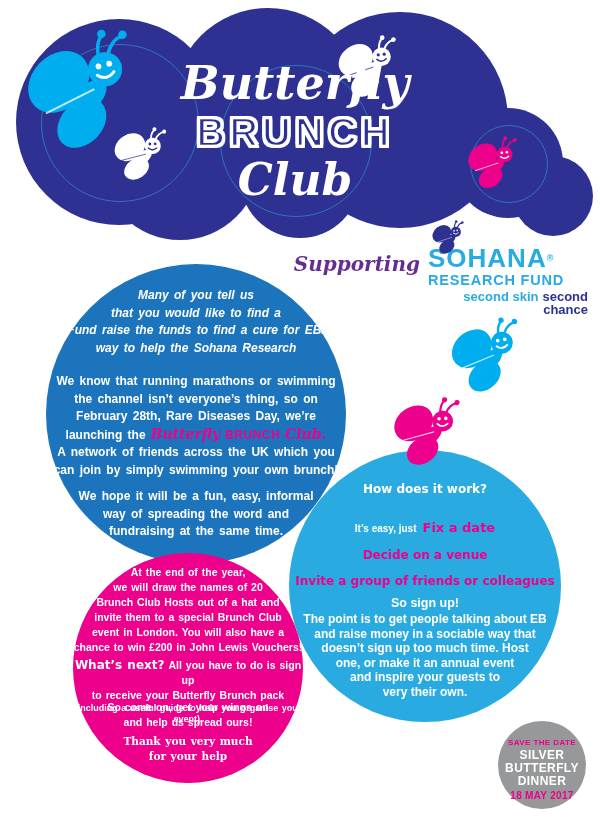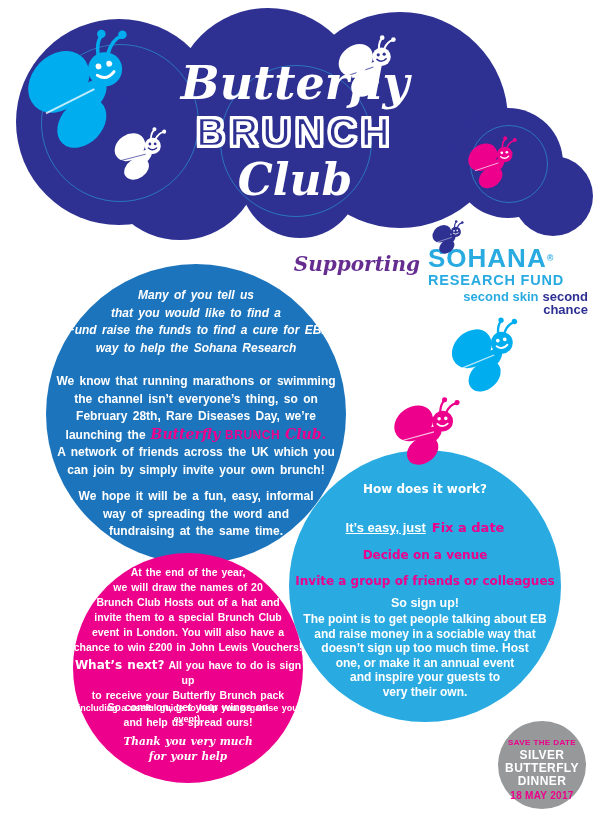--- a/index.html
+++ b/index.html
@@ -38,25 +38,25 @@
   .ctext{position:absolute;left:0;right:0;text-align:center;color:#fff;}
   .intro-circle .ctext{font-size:12px;font-weight:bold;line-height:17.5px;word-spacing:2px;}
   .pink-circle .ctext{font-size:10.5px;font-weight:bold;line-height:15px;word-spacing:1px;}
   .how-circle .ctext{font-size:12px;font-weight:bold;}
   .launch span{display:inline-block;}
   .script-pink{font-family:"DejaVu Serif",serif;font-style:italic;font-weight:bold;
      color:#ec008c;font-size:14px;margin-left:5px;}
   .bold-pink{color:#ec008c;font-weight:900;font-size:12px;letter-spacing:.5px;margin-left:5px;}
   .how-heading{font-family:"DejaVu Sans",sans-serif;font-weight:800;font-size:19px;}
   .step{color:#ec008c;font-family:"DejaVu Sans",sans-serif;font-weight:800;font-size:13px;}
-  .easy-prefix{font-size:13px;font-weight:bold;margin-right:6px;text-decoration:underline;}
+  .easy-prefix{font-size:10px;font-weight:bold;margin-right:6px;}
   .how-body{line-height:14.5px;font-size:12px;font-weight:bold;}
   .wn-label{font-family:"DejaVu Sans",sans-serif;font-weight:800;font-size:12px;margin-right:4px;}
   .small-note{font-size:9px;line-height:11px;font-weight:bold;}
-  .thanks{font-family:"DejaVu Serif",serif;font-style:italic;font-weight:bold;
+  .thanks{font-family:"DejaVu Serif",serif;font-weight:bold;
      font-size:16.5px;line-height:20px;text-align:center;}
   .save-eyebrow{font-size:8px;font-weight:bold;color:#ec008c;letter-spacing:.4px;}
   .save-lines{font-size:12px;font-weight:bold;line-height:13px;letter-spacing:.4px;}
   .save-date{font-size:10px;font-weight:bold;color:#ec008c;letter-spacing:.3px;}
 </style>
 </head>
 <body>
 
 <svg width="0" height="0" style="position:absolute" aria-hidden="true">
   <symbol id="bfly-shape" viewBox="0 0 100 100">
@@ -132,21 +132,21 @@
       <div>
           <div class="line">We know that running marathons or swimming</div>
           <div class="line">the channel isn’t everyone’s thing, so on</div>
           <div class="line">February 28th, Rare Diseases Day, we’re</div>
         </div>
       <div class="line launch">
         <span>launching the</span><span class="script-pink">Butterfly</span><span class="bold-pink">BRUNCH</span><span class="script-pink">Club.</span>
       </div>
       <div>
           <div class="line">A network of friends across the UK which you</div>
-          <div class="line">can join by simply invite your own brunch!</div>
+          <div class="line">can join by simply swimming your own brunch!</div>
         </div>
     </div>
     <div class="ctext" style="top:224px;">
         <div class="line">We hope it will be a fun, easy, informal</div>
         <div class="line">way of spreading the word and</div>
         <div class="line">fundraising at the same time.</div>
       </div>
   </div>
 
   <div class="circle how-circle">

